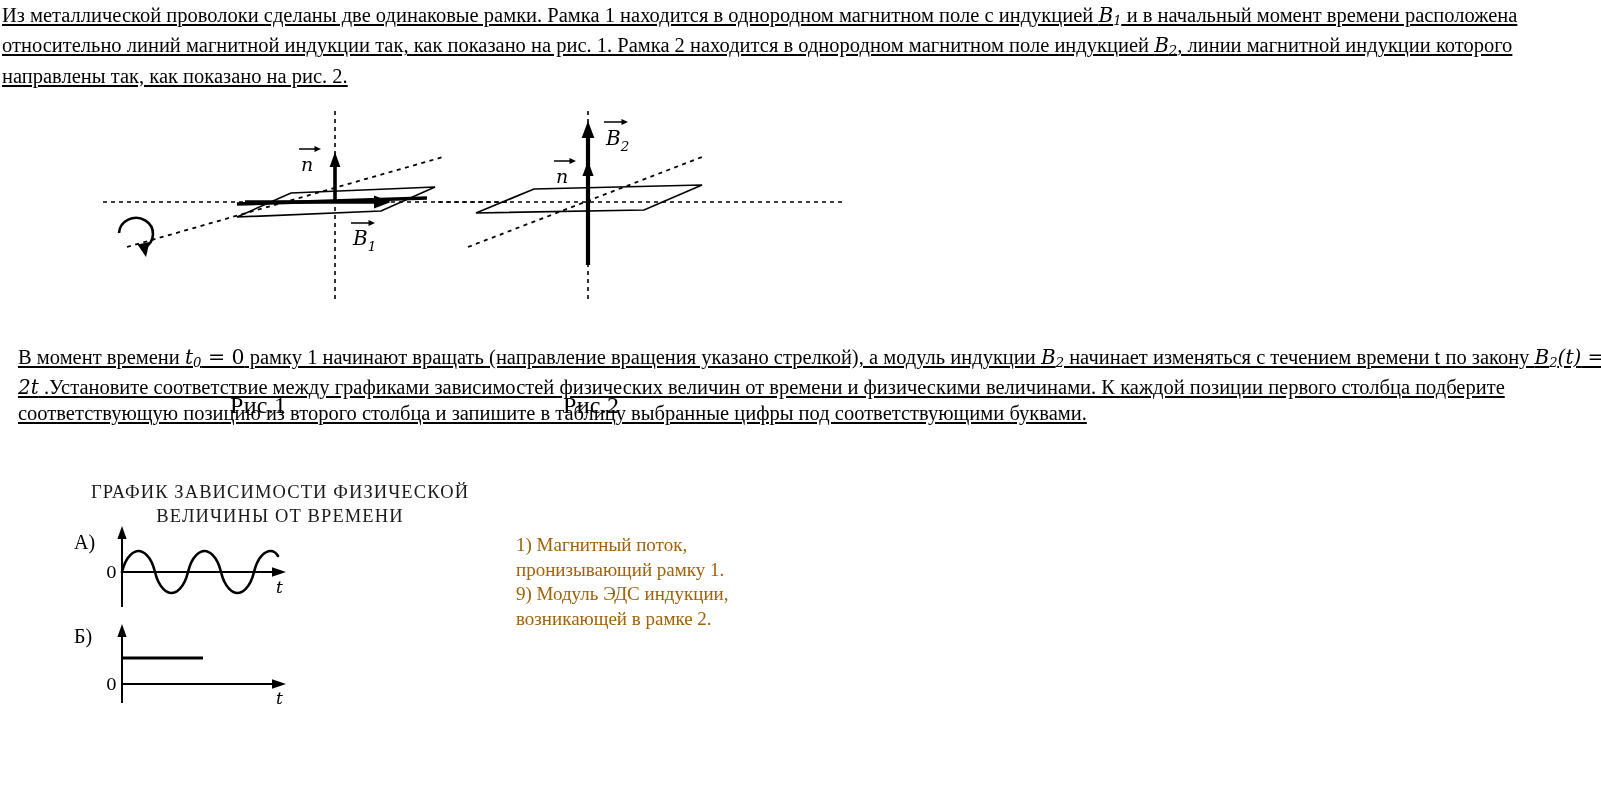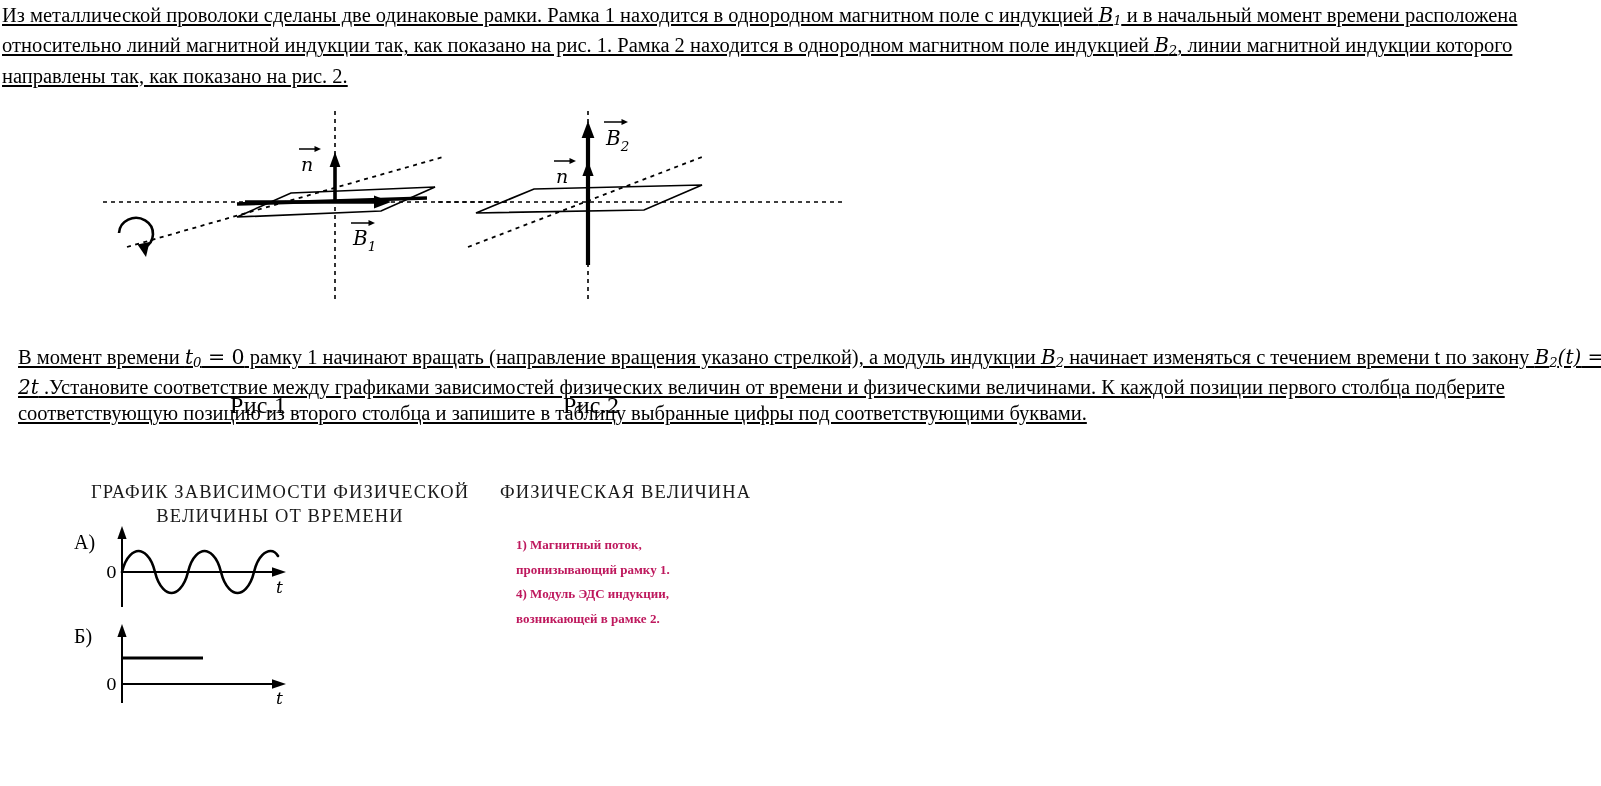--- a/index.html
+++ b/index.html
@@ -99,24 +99,23 @@
     top: 10px;
     width: 320px;
     text-align: left;
   }
 
   #options-list {
     position: absolute;
     left: 516px;
     top: 63px;
     width: 300px;
-    font-size: 13px;
+    font-size: 19px;
     line-height: 24.6px;
-    color: #be185d;
-    font-weight: bold;
+    color: #a16207;
   }
   .option-item {
     white-space: pre-line;
   }
 
   .graph-letter {
     position: absolute;
     font-size: 20px;
   }
   #graph-a-letter { left: 74px; top: 61px; }
@@ -204,21 +203,20 @@
     </svg>
     <div class="figure-caption" id="fig2-caption">Рис.2</div>
   </div>
 
   <div class="para" id="task-paragraph"><span>В момент времени </span><span class="mi"><span>t</span><sub>0</sub></span><span class="mrel"> = 0</span><span> рамку 1 начинают вращать (направление вращения указано стрелкой), а модуль индукции </span><span class="mi"><span>B</span><sub>2</sub></span><span> начинает изменяться с течением времени t по закону </span><span class="mi"><span>B</span><sub>2</sub><span>(t)</span><span> = 2t</span></span><span> .Установите соответствие между графиками зависимостей физических величин от времени и физическими величинами. К каждой позиции первого столбца подберите соответствующую позицию из второго столбца и запишите в таблицу выбранные цифры под соответствующими буквами.</span></div>
 
   <div id="match-section">
 
     <div class="col-header" id="graph-col-header" style="white-space: pre-line;">ГРАФИК ЗАВИСИМОСТИ ФИЗИЧЕСКОЙ
 ВЕЛИЧИНЫ ОТ ВРЕМЕНИ</div>
-    <div class="col-header" id="quantity-col-header">ФИЗИЧЕСКАЯ ВЕЛИЧИНА</div>
 
     <div class="graph-letter" id="graph-a-letter">А)</div>
     <svg id="graph-a-svg" width="210" height="88" viewBox="0 0 210 88">
 
       <line x1="22" y1="82" x2="22" y2="7" stroke="#000" stroke-width="2"></line>
       <polygon points="22,1 17.4,14 26.6,14" fill="#000"></polygon>
 
       <line x1="22" y1="47" x2="176" y2="47" stroke="#000" stroke-width="2"></line>
       <polygon points="186,47 172,42.2 172,51.8" fill="#000"></polygon>
 
@@ -246,17 +244,17 @@
       <text x="6" y="72" font-size="17">0</text>
 
       <text x="176" y="86" font-size="17" font-style="italic">t</text>
 
       <line x1="23" y1="40" x2="103" y2="40" stroke="#000" stroke-width="3.2"></line>
     </svg>
 
     <div id="options-list">
       <div class="option-item">1)  Магнитный поток,
 пронизывающий рамку 1.</div>
-      <div class="option-item">4)  Модуль ЭДС индукции,
+      <div class="option-item">9)  Модуль ЭДС индукции,
 возникающей в рамке 2.</div>
     </div>
   </div>
 </div>
 
 </body></html>

